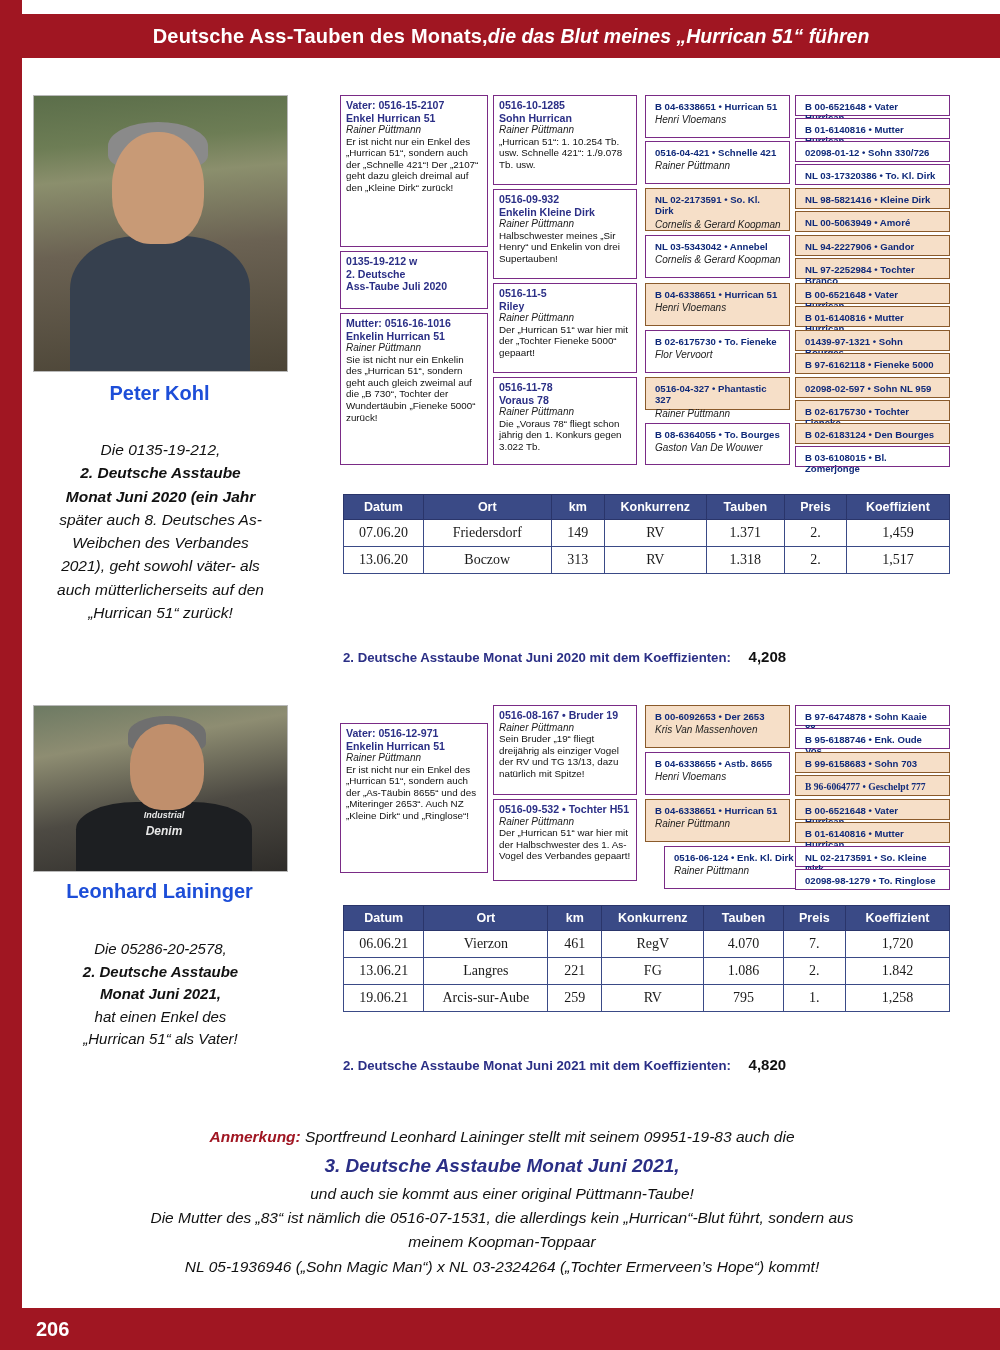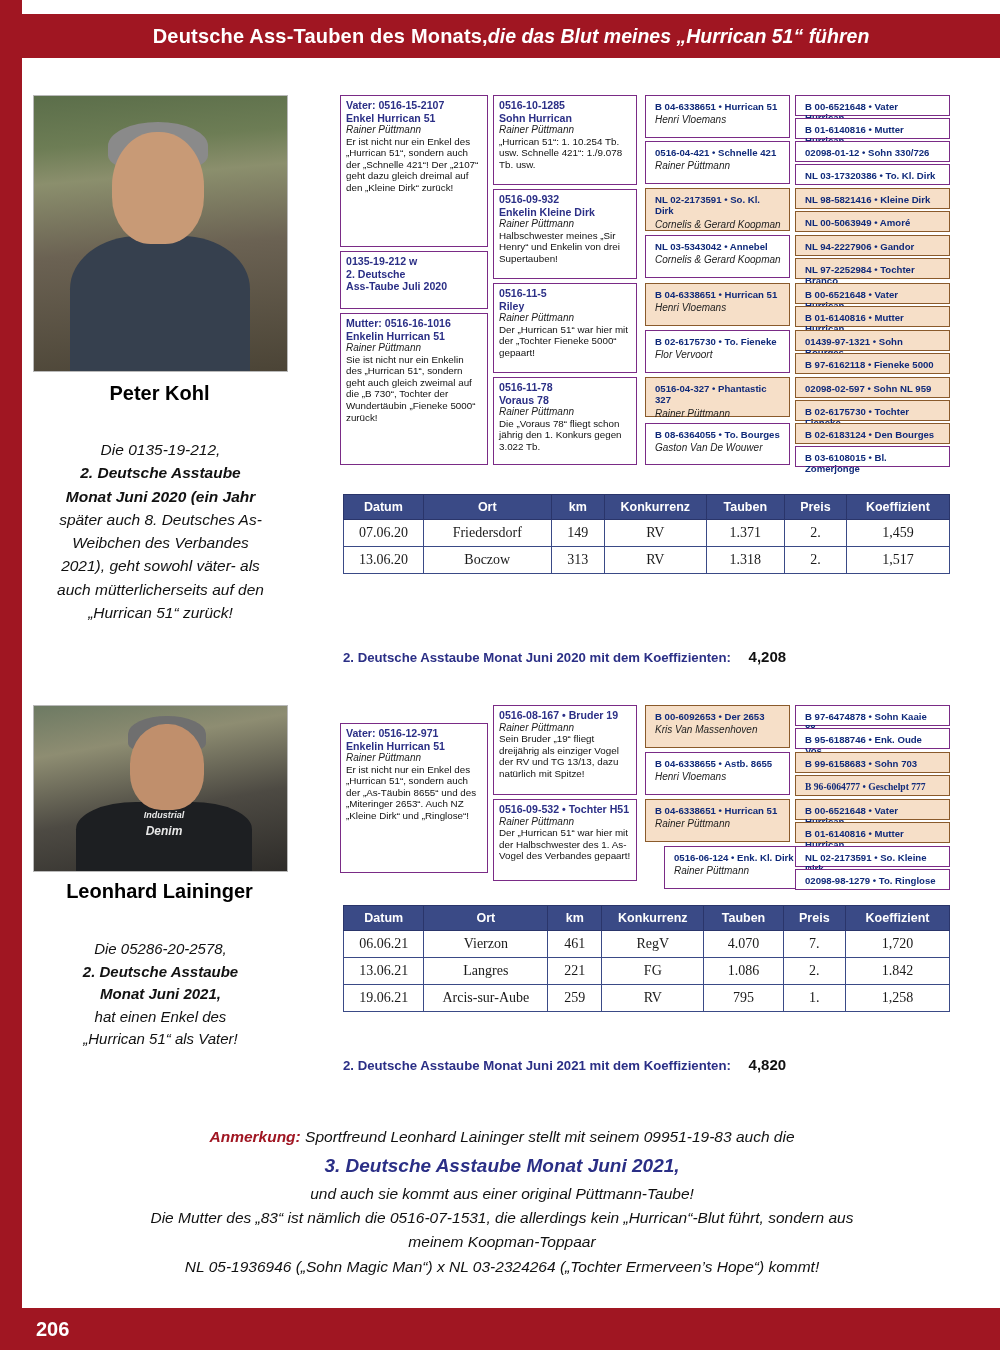--- a/index.html
+++ b/index.html
@@ -43,21 +43,21 @@
        background:linear-gradient(170deg,#6d7a63 0%,#8e8d72 25%,#4d4a43 60%,#2e2c29 100%);}
   .face{position:absolute;border-radius:48% 48% 42% 42%;}
   .f1{left:78px;top:36px;width:92px;height:112px;background:#c89a76;}
   .hair1{position:absolute;left:74px;top:26px;width:100px;height:48px;border-radius:50% 50% 30% 30%;background:#8a8a8a;}
   .body1{position:absolute;left:36px;top:140px;width:180px;height:140px;background:#36404e;border-radius:38% 38% 0 0;}
   .f2{left:96px;top:18px;width:74px;height:86px;background:#c08f6c;}
   .hair2{position:absolute;left:94px;top:10px;width:78px;height:36px;border-radius:50% 50% 25% 25%;background:#6f6f6f;}
   .body2{position:absolute;left:42px;top:96px;width:176px;height:80px;background:#1d1f22;border-radius:34% 34% 0 0;}
   .shirt-txt{position:absolute;left:78px;top:118px;width:104px;text-align:center;color:#e8e8e8;font-size:12px;font-weight:bold;font-style:italic;}
 
-  .name{position:absolute;width:253px;text-align:center;color:#000000;font-size:20px;font-weight:bold;}
+  .name{position:absolute;width:253px;text-align:center;color:#1d4ed8;font-size:20px;font-weight:bold;}
   .n1{left:33px;top:382px;}
   .n2{left:33px;top:880px;}
 
   .caption{position:absolute;width:285px;left:18px;text-align:center;font-size:15.5px;line-height:1.5;color:#111;font-style:italic;}
   .c1{top:438px;}
   .c2{top:938px;font-size:15px;}
   .caption b{font-style:italic;font-weight:bold;color:#111;}
 
   
   .rtable{position:absolute;border-collapse:collapse;font-size:13.5px;}
@@ -164,21 +164,21 @@
   <div class="ital" style="padding-left:4px;">Cornelis &amp; Gerard Koopman</div>
 </div>
 <div class="pbox tan" style="left:645px;top:283px;width:145px;height:43px;">
   <div class="gen4">B 04-6338651 • Hurrican 51</div>
   <div class="ital" style="padding-left:4px;">Henri Vloemans</div>
 </div>
 <div class="pbox" style="left:645px;top:330px;width:145px;height:43px;">
   <div class="gen4">B 02-6175730 • To. Fieneke</div>
   <div class="ital" style="padding-left:4px;">Flor Vervoort</div>
 </div>
-<div class="pbox tan" style="left:645px;top:377px;width:145px;height:40px;">
+<div class="pbox tan" style="left:645px;top:377px;width:145px;height:33px;">
   <div class="gen4">0516-04-327 • Phantastic 327</div>
   <div class="ital" style="padding-left:4px;">Rainer Püttmann</div>
 </div>
 <div class="pbox" style="left:645px;top:423px;width:145px;height:42px;">
   <div class="gen4">B 08-6364055 • To. Bourges</div>
   <div class="ital" style="padding-left:4px;">Gaston Van De Wouwer</div>
 </div>
 
 <div class="pbox" style="left:795px;top:95px;width:155px;height:21px;">
     <div class="gen4">B 00-6521648 • Vater Hurrican</div>

